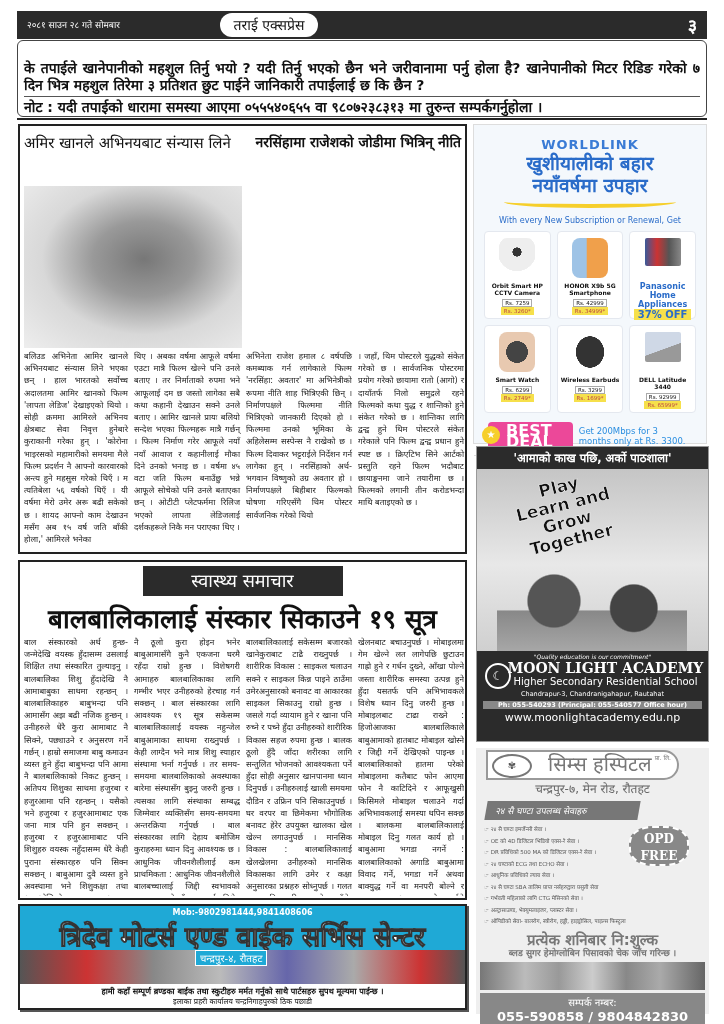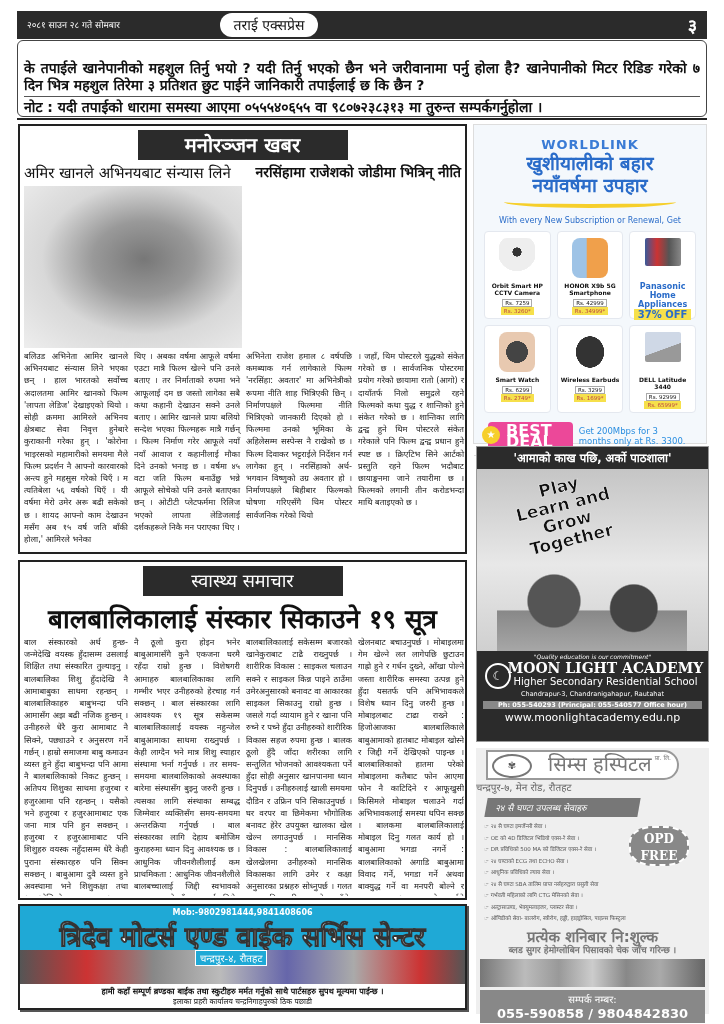--- a/index.html
+++ b/index.html
@@ -65,21 +65,21 @@
   .ml .foot .name { font-family: "DejaVu Serif", serif; font-weight: bold; font-size: 14px; margin-left: 26px; }
   .ml .foot .sub { font-size: 10px; margin-left: 26px; }
   .ml .foot .addr { font-size: 6.5px; margin-top: 3px; }
   .ml .foot .ph { background: #888; font-size: 6.5px; margin: 3px 6px 0; font-weight: bold; }
   .ml .foot .web { font-size: 11px; margin-top: 2px; }
   .sims { position: absolute; left: 476px; top: 748px; width: 233px; height: 266px; background: #efefef; }
   .sims .hdr { position: relative; height: 30px; background: #fff; border-radius: 0 20px 20px 0; margin: 2px 30px 0 10px; border: 2px solid #999; }
   .sims .hdr .logo { position: absolute; left: 4px; top: 2px; width: 40px; height: 24px; border: 2px solid #777; border-radius: 50%; font-size: 10px; text-align: center; line-height: 20px; color: #555; }
   .sims .hdr .nm { position: absolute; left: 44px; top: -2px; font-size: 20px; color: #777; font-weight: normal; margin-left: 16px; }
   .sims .hdr .pl { position: absolute; right: 6px; top: 2px; font-size: 6px; color: #777; }
-  .sims .loc { font-size: 10px; text-align: left; color: #666; }
+  .sims .loc { font-size: 12px; text-align: center; color: #666; }
   .sims .svc { background: #777; color: #fff; font-size: 9px; padding: 3px 10px; margin: 4px 70px 4px 10px; transform: skewX(-10deg); }
   .sims ul { list-style: none; padding-left: 8px; font-size: 5.5px; color: #555; line-height: 11.5px; }
   .sims ul li::before { content: "☞ "; color: #888; }
   .sims .opd { position: absolute; right: 20px; top: 78px; width: 60px; height: 40px; background: #888; color: #fff; border-radius: 40%; text-align: center; font-weight: bold; font-family: "DejaVu Serif", serif; font-size: 12px; line-height: 17px; padding-top: 3px; border: 2px dashed #fff; }
   .sims .sat { text-align: center; font-size: 15px; color: #777; font-weight: bold; line-height: 16px; margin-top: 4px; }
   .sims .sat2 { text-align: center; font-size: 9px; color: #777; font-weight: bold; line-height: 11px; }
   .sims .pics { height: 28px; margin: 3px 4px; background: linear-gradient(90deg, #777, #bbb 20%, #999 35%, #ccc 50%, #888 65%, #aaa 80%, #666); }
   .sims .cn { background: #888; color: #fff; text-align: center; margin: 0 4px; padding: 2px 0; }
   .sims .cn .l { font-size: 10px; }
   .sims .cn .n { font-size: 13px; font-weight: bold; }
@@ -94,21 +94,20 @@
   <span class="pageno">३</span>
 </div>
 
 <div class="notice">
   <div class="q">के  तपाईले खानेपानीको महशुल तिर्नु भयो ? यदी तिर्नु भएको छैन भने जरीवानामा पर्नु होला है? खानेपानीको मिटर रिडिङ गरेको ७ दिन भित्र महशुल तिरेमा ३ प्रतिशत छुट पाईने जानिकारी तपाईलाई छ कि छैन ?</div>
   <div class="note">नोट : यदी तपाईको धारामा समस्या आएमा ०५५५४०६५५ वा ९८०७२३८३१३ मा तुरुन्त सम्पर्कगर्नुहोला ।</div>
 </div>
 <div class="bottomrule"></div>
 
 <div class="ent">
-  <div class="sec-title">मनोरञ्जन खबर</div>
   <div class="heads">
     <div class="h1">अमिर खानले अभिनयबाट संन्यास लिने</div>
     <div class="h2">नरसिंहामा राजेशको जोडीमा भित्रिन् नीति</div>
   </div>
   <div class="photo aamir"></div>
   <div class="col" style="left:4px;top:224px;width:104px;">बलिउड अभिनेता आमिर खानले अभिनयबाट संन्यास लिने भएका छन् । हाल भारतको सर्वोच्च अदालतमा आमिर खानको फिल्म 'लापता लेडिज' देखाइएको थियो । सोही क्रममा आमिरले अभिनय क्षेत्रबाट सेवा निवृत्त हुनेबारे कुराकानी गरेका हुन् । 'कोरोना भाइरसको महामारीको समयमा मैले फिल्म प्रदर्शन नै आफ्नो कारवारको अन्त्य हुने महसुस गरेको थिएँ । म त्यतिबेला ५६ वर्षको थिएँ । यी वर्षमा मेरो उमेर अरू बढी सकेको छ । शायद आफ्नो काम देखाउन मसँग अब १५ वर्ष जति बाँकी होला,' आमिरले भनेका</div>
   <div class="col" style="left:114px;top:224px;width:106px;">थिए । अबका वर्षमा आफूले वर्षमा एउटा मात्रै फिल्म खेल्ने पनि उनले बताए । तर निर्माताको रुपमा भने आफूलाई दम छ जस्तो लागेका सबै कथा कहानी देखाउन सक्ने उनले बताए । आमिर खानले प्रायः बलियो सन्देश भएका फिल्महरू मात्रै गर्छन् । फिल्म निर्माण गरेर आफूले नयाँ नयाँ आवाज र कहानीलाई मौका दिने उनको भनाइ छ । वर्षमा ४५ वटा जति फिल्म बनाउँछु भन्ने आफूले सोचेको पनि उनले बताएका छन् । ओटीटी प्लेटफर्ममा रिलिज भएको लापता लेडिजलाई दर्शकहरूले निकै मन पराएका थिए ।</div>
   <div class="col" style="left:226px;top:224px;width:106px;">अभिनेता राजेश हमाल ८ वर्षपछि कमब्याक गर्न लागेकाले फिल्म 'नरसिंहा: अवतार' मा अभिनेत्रीको रूपमा नीति शाह भित्रिएकी छिन् । निर्माणपक्षले फिल्ममा नीति भित्रिएको जानकारी दिएको हो । फिल्ममा उनको भूमिका के अहिलेसम्म सस्पेन्स नै राखेको छ । फिल्म दिवाकर भट्टराईले निर्देशन गर्न लागेका हुन् । नरसिंहाको अर्थ- भगवान विष्णुको उग्र अवतार हो । निर्माणपक्षले बिहीबार फिल्मको घोषणा गरिएसँगै थिम पोस्टर सार्वजनिक गरेको थियो</div>
   <div class="col" style="left:338px;top:224px;width:106px;">। जहाँ, थिम पोस्टरले युद्धको संकेत गरेको छ । सार्वजनिक पोस्टरमा प्रयोग गरेको छायामा रातो (आगो) र दायाँतर्फ निलो समुद्रले रहने फिल्मको कथा युद्ध र शान्तिको हुने संकेत गरेको छ । शान्तिका लागि द्वन्द्व हुने थिम पोस्टरले संकेत गरेकाले पनि फिल्म द्वन्द्व प्रधान हुने स्पष्ट छ । क्रिएटिभ सिने आर्टको प्रस्तुति रहने फिल्म भदौबाट छायाङ्कनमा जाने तयारीमा छ । फिल्मको लगानी तीन करोडभन्दा माथि बताइएको छ ।</div>
 </div>

